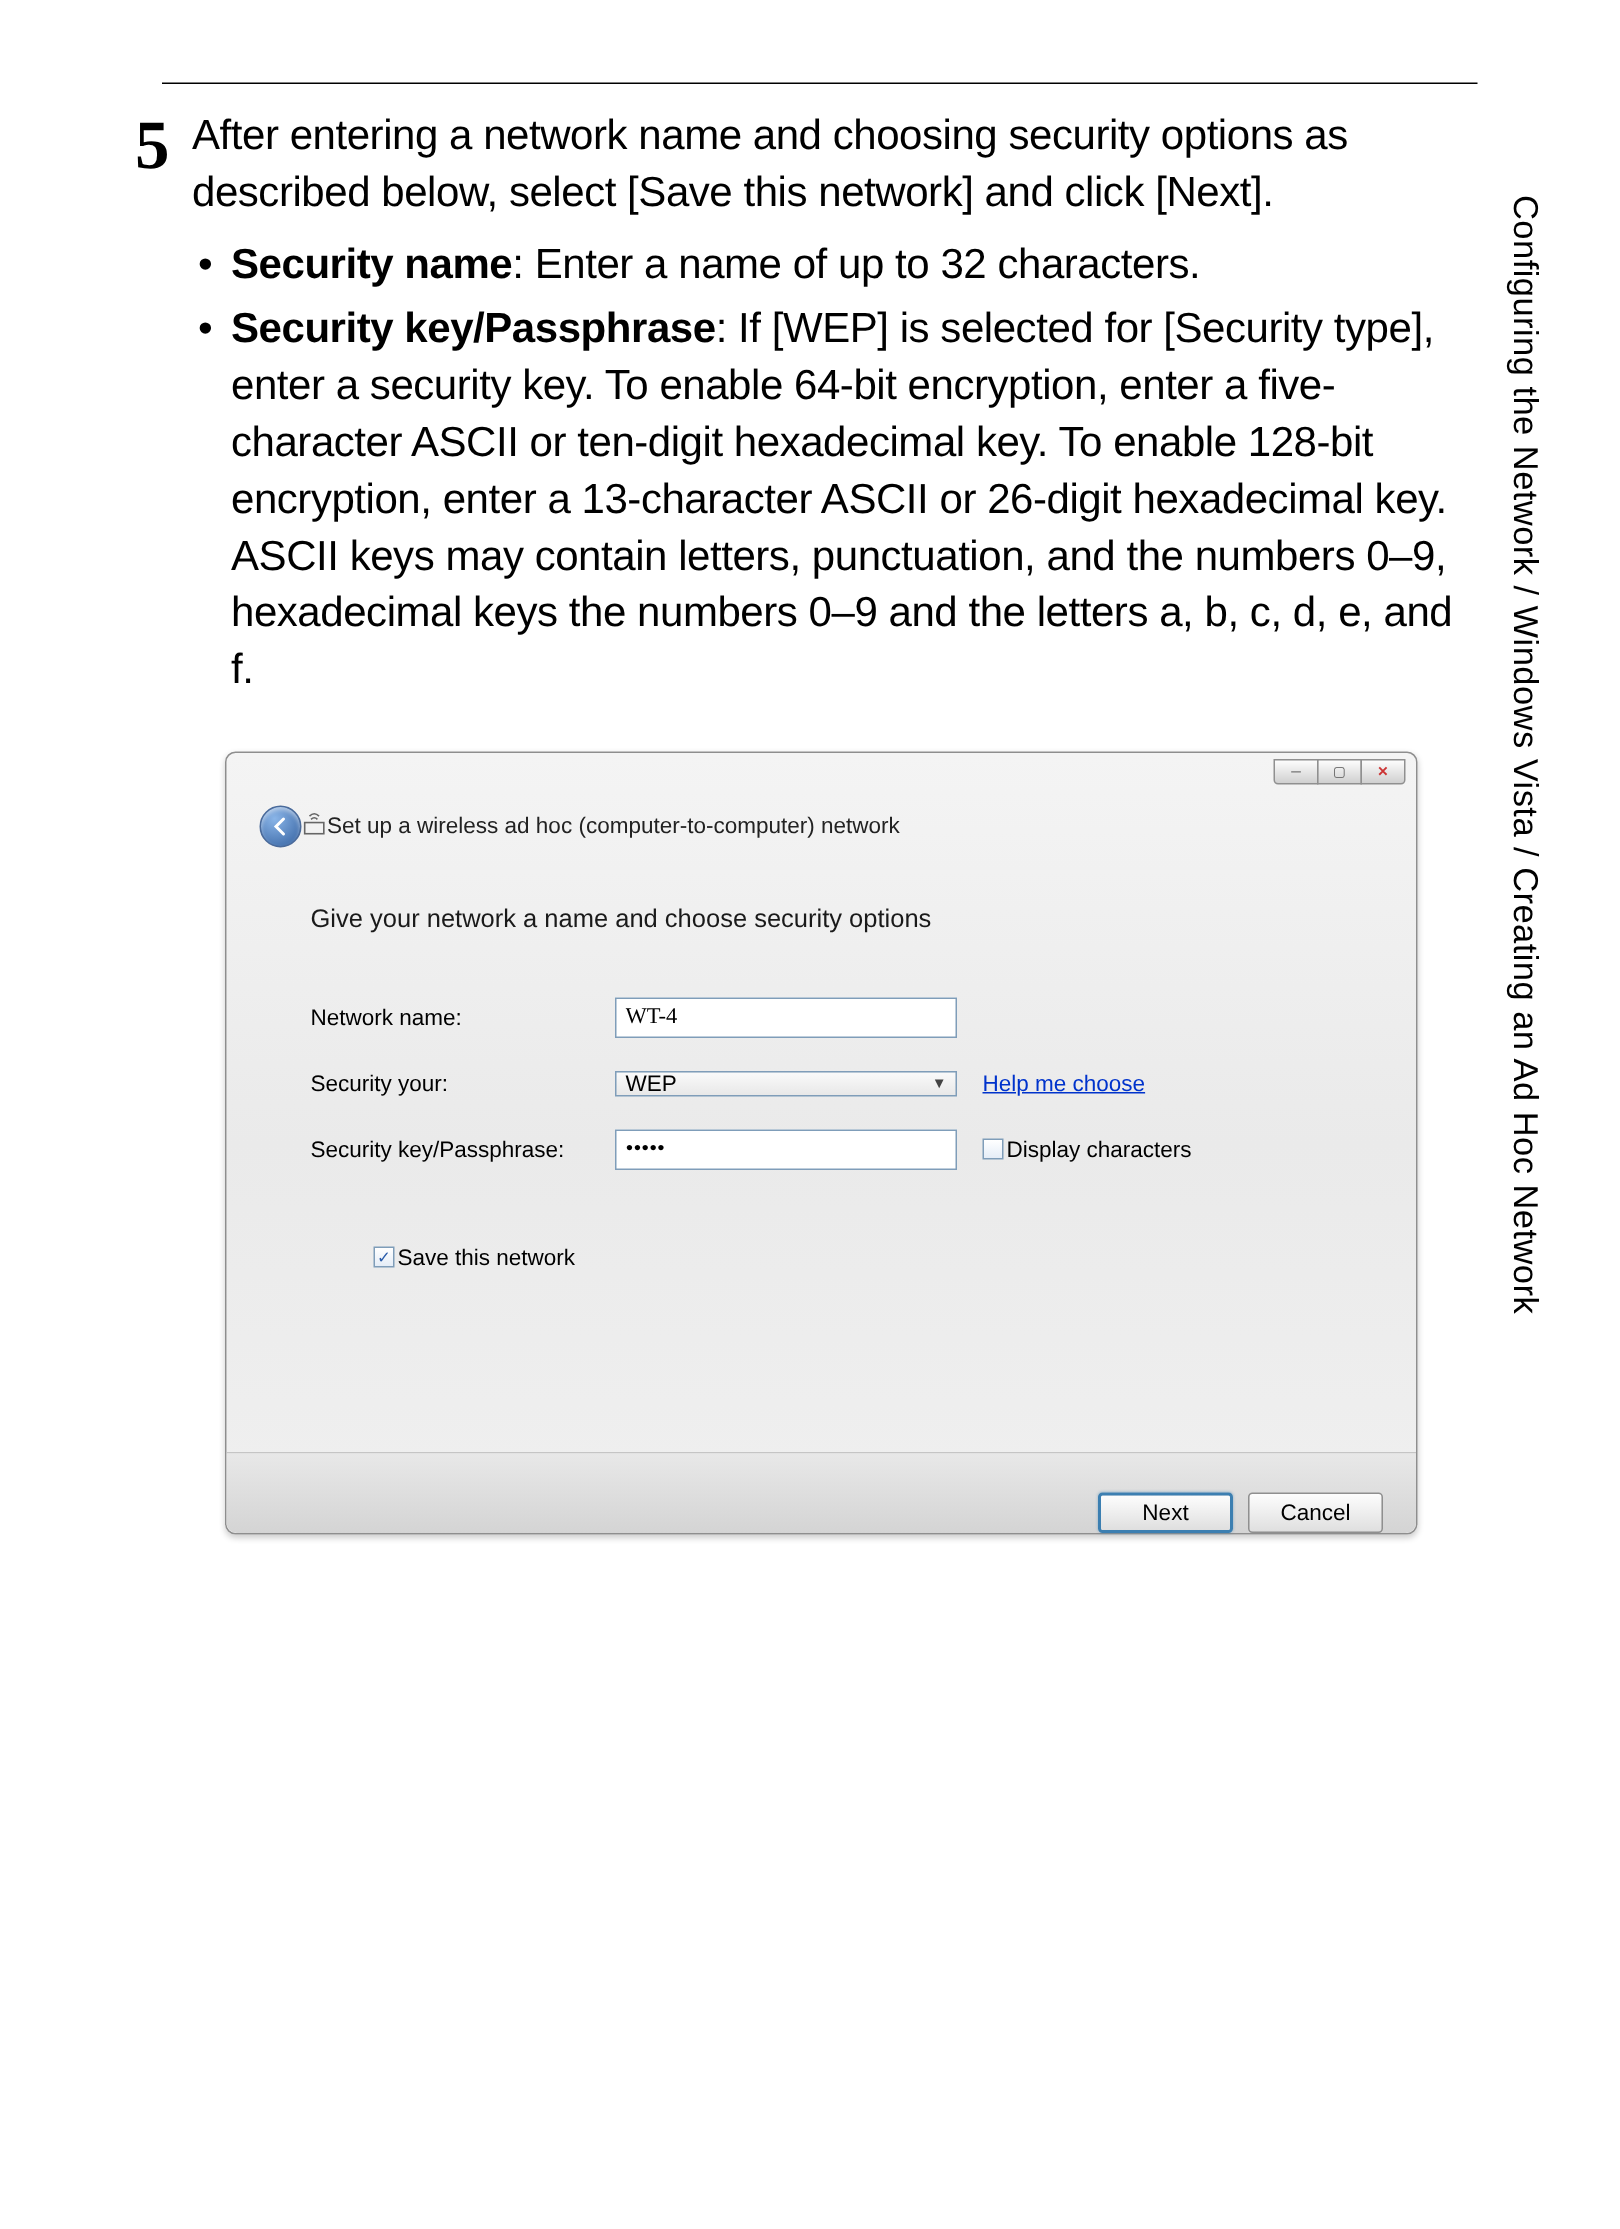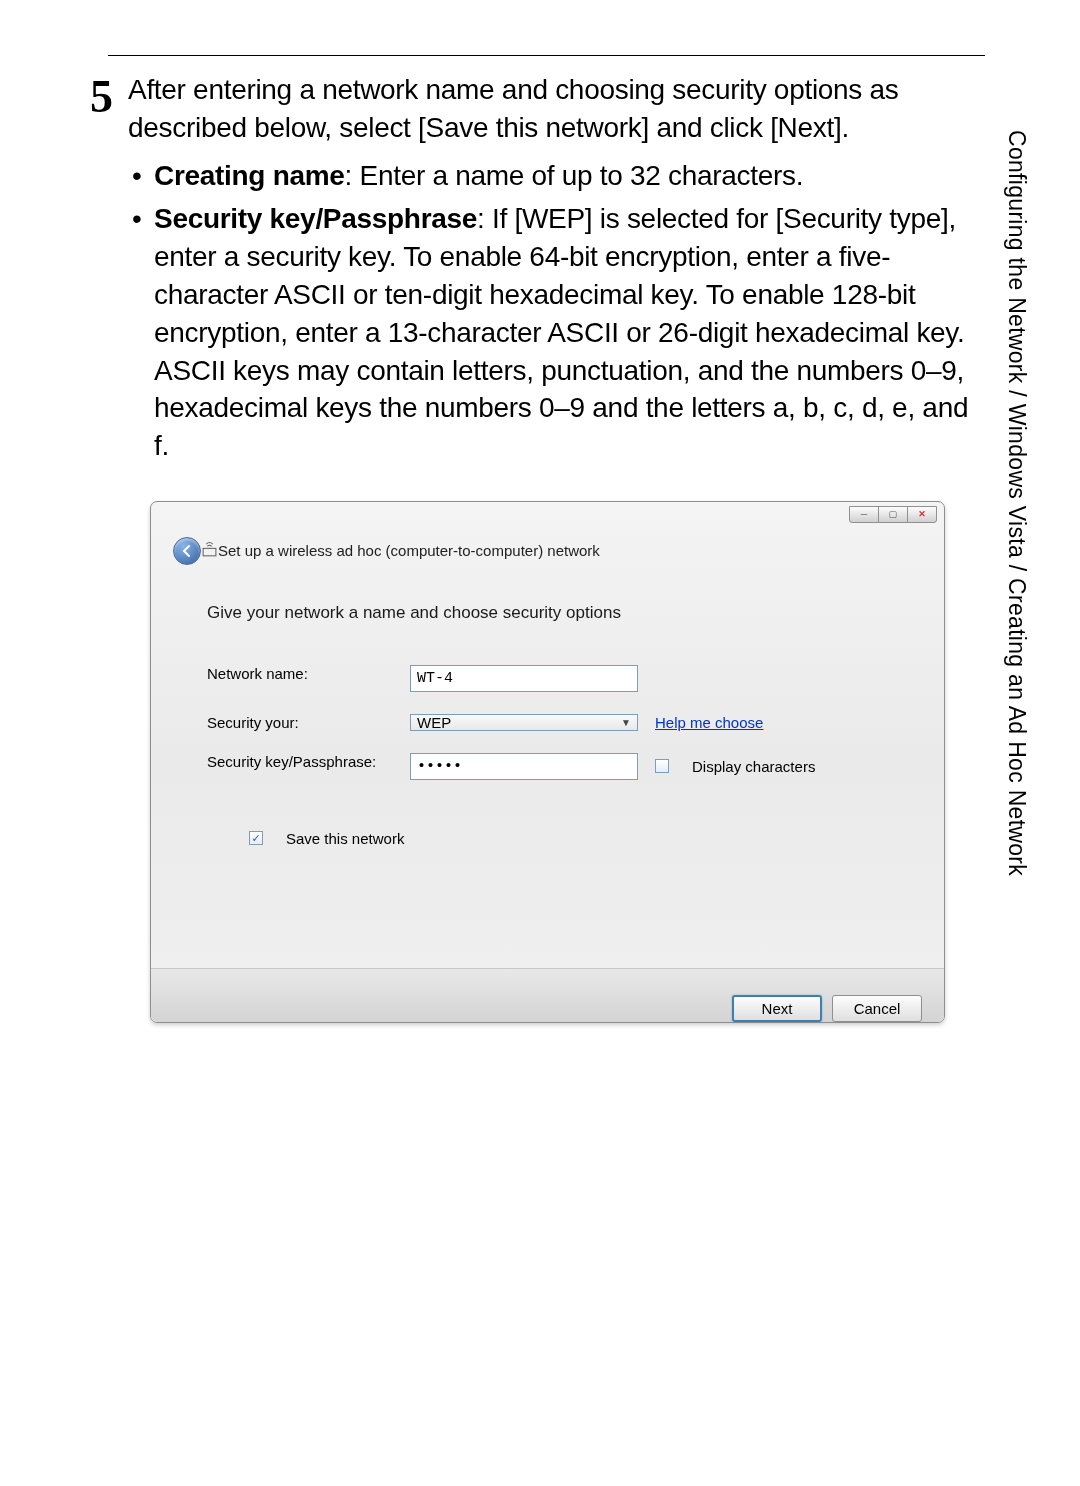--- a/index.html
+++ b/index.html
@@ -137,35 +137,36 @@
     .dialog-body {
       padding: 38px 40px 0 56px;
     }
     .dialog-heading {
       font-size: 17px;
       color: #1a1a1a;
       margin-bottom: 42px;
     }
     .form-row {
       display: flex;
+      align-items: center;
       margin-bottom: 22px;
     }
     .form-label {
       width: 203px;
       font-size: 15px;
       color: #000;
     }
     .form-input {
       width: 228px;
       height: 27px;
       border: 1px solid #7f9db9;
       background: #fff;
       font-size: 15px;
       padding: 2px 6px;
-      font-family: Liberation Mono, monospace;
+      font-family: Liberation Serif, serif;
     }
     .form-select {
       width: 228px;
       height: 17px;
       border: 1px solid #7f9db9;
       background: linear-gradient(to bottom, #fafafa, #e8e8e8);
       font-size: 15px;
       padding: 2px 6px;
       position: relative;
       display: flex;
@@ -178,21 +179,21 @@
     }
     .help-link {
       color: #0033cc;
       text-decoration: underline;
       font-size: 15px;
       margin-left: 17px;
     }
     .checkbox-row {
       display: flex;
       align-items: center;
-      gap: 23px;
+      gap: 2px;
       margin-left: 17px;
     }
     .checkbox {
       width: 14px;
       height: 14px;
       border: 1px solid #7f9db9;
       background: linear-gradient(to bottom, #fff, #e5edf7);
       display: flex;
       align-items: center;
       justify-content: center;
@@ -256,21 +257,21 @@
 <div class="page">
   <div class="top-rule"></div>
 
   <div class="side-header">Configuring the Network / Windows Vista / Creating an Ad Hoc Network</div>
 
   <div class="step-row">
     <div class="step-number">5</div>
     <div class="step-text">
       <div>After entering a network name and choosing security options as described below, select [Save this network] and click [Next].</div>
       <ul class="bullets">
-        <li><span class="bold">Creating name</span><span>: Enter a name of up to 32 characters.</span></li>
+        <li><span class="bold">Security name</span><span>: Enter a name of up to 32 characters.</span></li>
         <li><span class="bold">Security key/Passphrase</span><span>: If [WEP] is selected for [Security type], enter a security key.  To enable 64-bit encryption, enter a five-character ASCII or ten-digit hexadecimal key.  To enable 128-bit encryption, enter a 13-character ASCII or 26-digit hexadecimal key.  ASCII keys may contain letters, punctuation, and the numbers 0–9, hexadecimal keys the numbers 0–9 and the letters a, b, c, d, e, and f.</span></li>
       </ul>
     </div>
   </div>
 
   <div class="dialog">
     <div class="win-controls">
       <div class="win-btn">─</div>
       <div class="win-btn">▢</div>
       <div class="win-btn close">✕</div>

